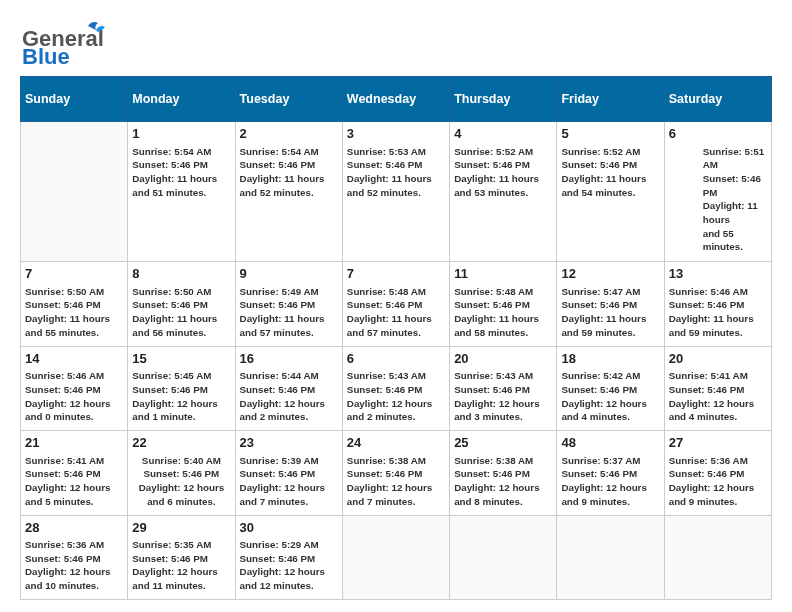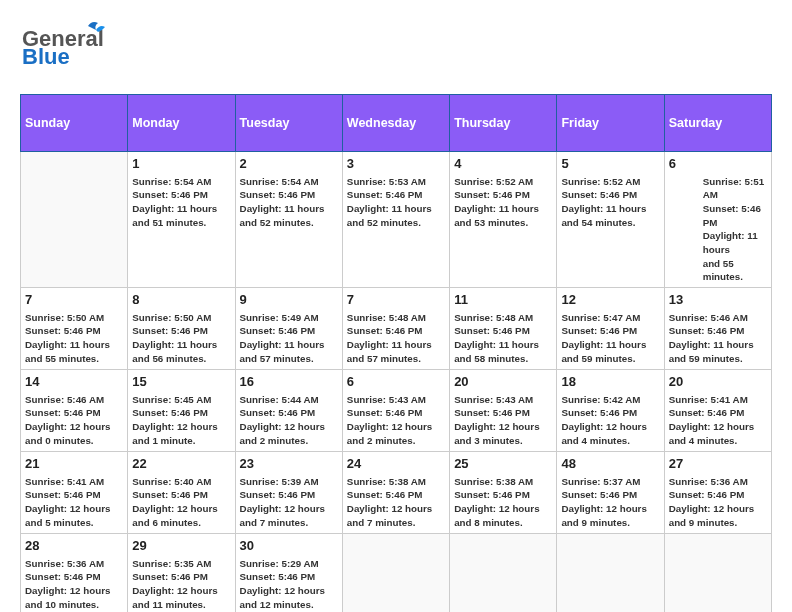--- a/index.html
+++ b/index.html
@@ -14,21 +14,21 @@
       width: 792px;
       height: 612px;
       padding: 18px 20px 12px 20px;
       display: flex;
       flex-direction: column;
     }
     .header {
       display: flex;
       align-items: flex-start;
       justify-content: space-between;
-      margin-bottom: 28px;
+      margin-bottom: 10px;
     }
     .logo {
       display: flex;
       flex-direction: column;
       align-items: flex-start;
     }
     .title-block {
       text-align: right;
     }
     .month-title {
@@ -43,25 +43,25 @@
       margin-top: 2px;
     }
     .calendar {
       flex: 1;
       border: 1px solid #ccc;
       border-collapse: collapse;
       width: 100%;
       table-layout: fixed;
     }
     .calendar thead tr th {
-      background-color: #8b5cf6;
+      background-color: #0369a1;
       color: #fff;
       font-size: 12.5px;
       font-weight: bold;
-      padding: 21px 4px;
+      padding: 15px 4px;
       text-align: left;
       border: 1px solid #2060a0;
     }
     .calendar tbody tr td {
       border: 1px solid #ccc;
       vertical-align: top;
       padding: 3px 4px;
       font-size: 10px;
       color: #333;
       line-height: 1.35;
@@ -269,21 +269,21 @@
         <tr>
           <td>
             <span class="day-number">21</span>
             <div class="day-info" style="white-space: pre-line;">Sunrise: 5:41 AM
 Sunset: 5:46 PM
 Daylight: 12 hours
 and 5 minutes.</div>
           </td>
           <td>
             <span class="day-number">22</span>
-            <div class="day-info" style="white-space: pre-line;">Sunrise: 5:40 AM
+            <div class="day-info" style="white-space: pre-line; text-align: center;">Sunrise: 5:40 AM
 Sunset: 5:46 PM
 Daylight: 12 hours
 and 6 minutes.</div>
           </td>
           <td>
             <span class="day-number">23</span>
             <div class="day-info" style="white-space: pre-line;">Sunrise: 5:39 AM
 Sunset: 5:46 PM
 Daylight: 12 hours
 and 7 minutes.</div>

